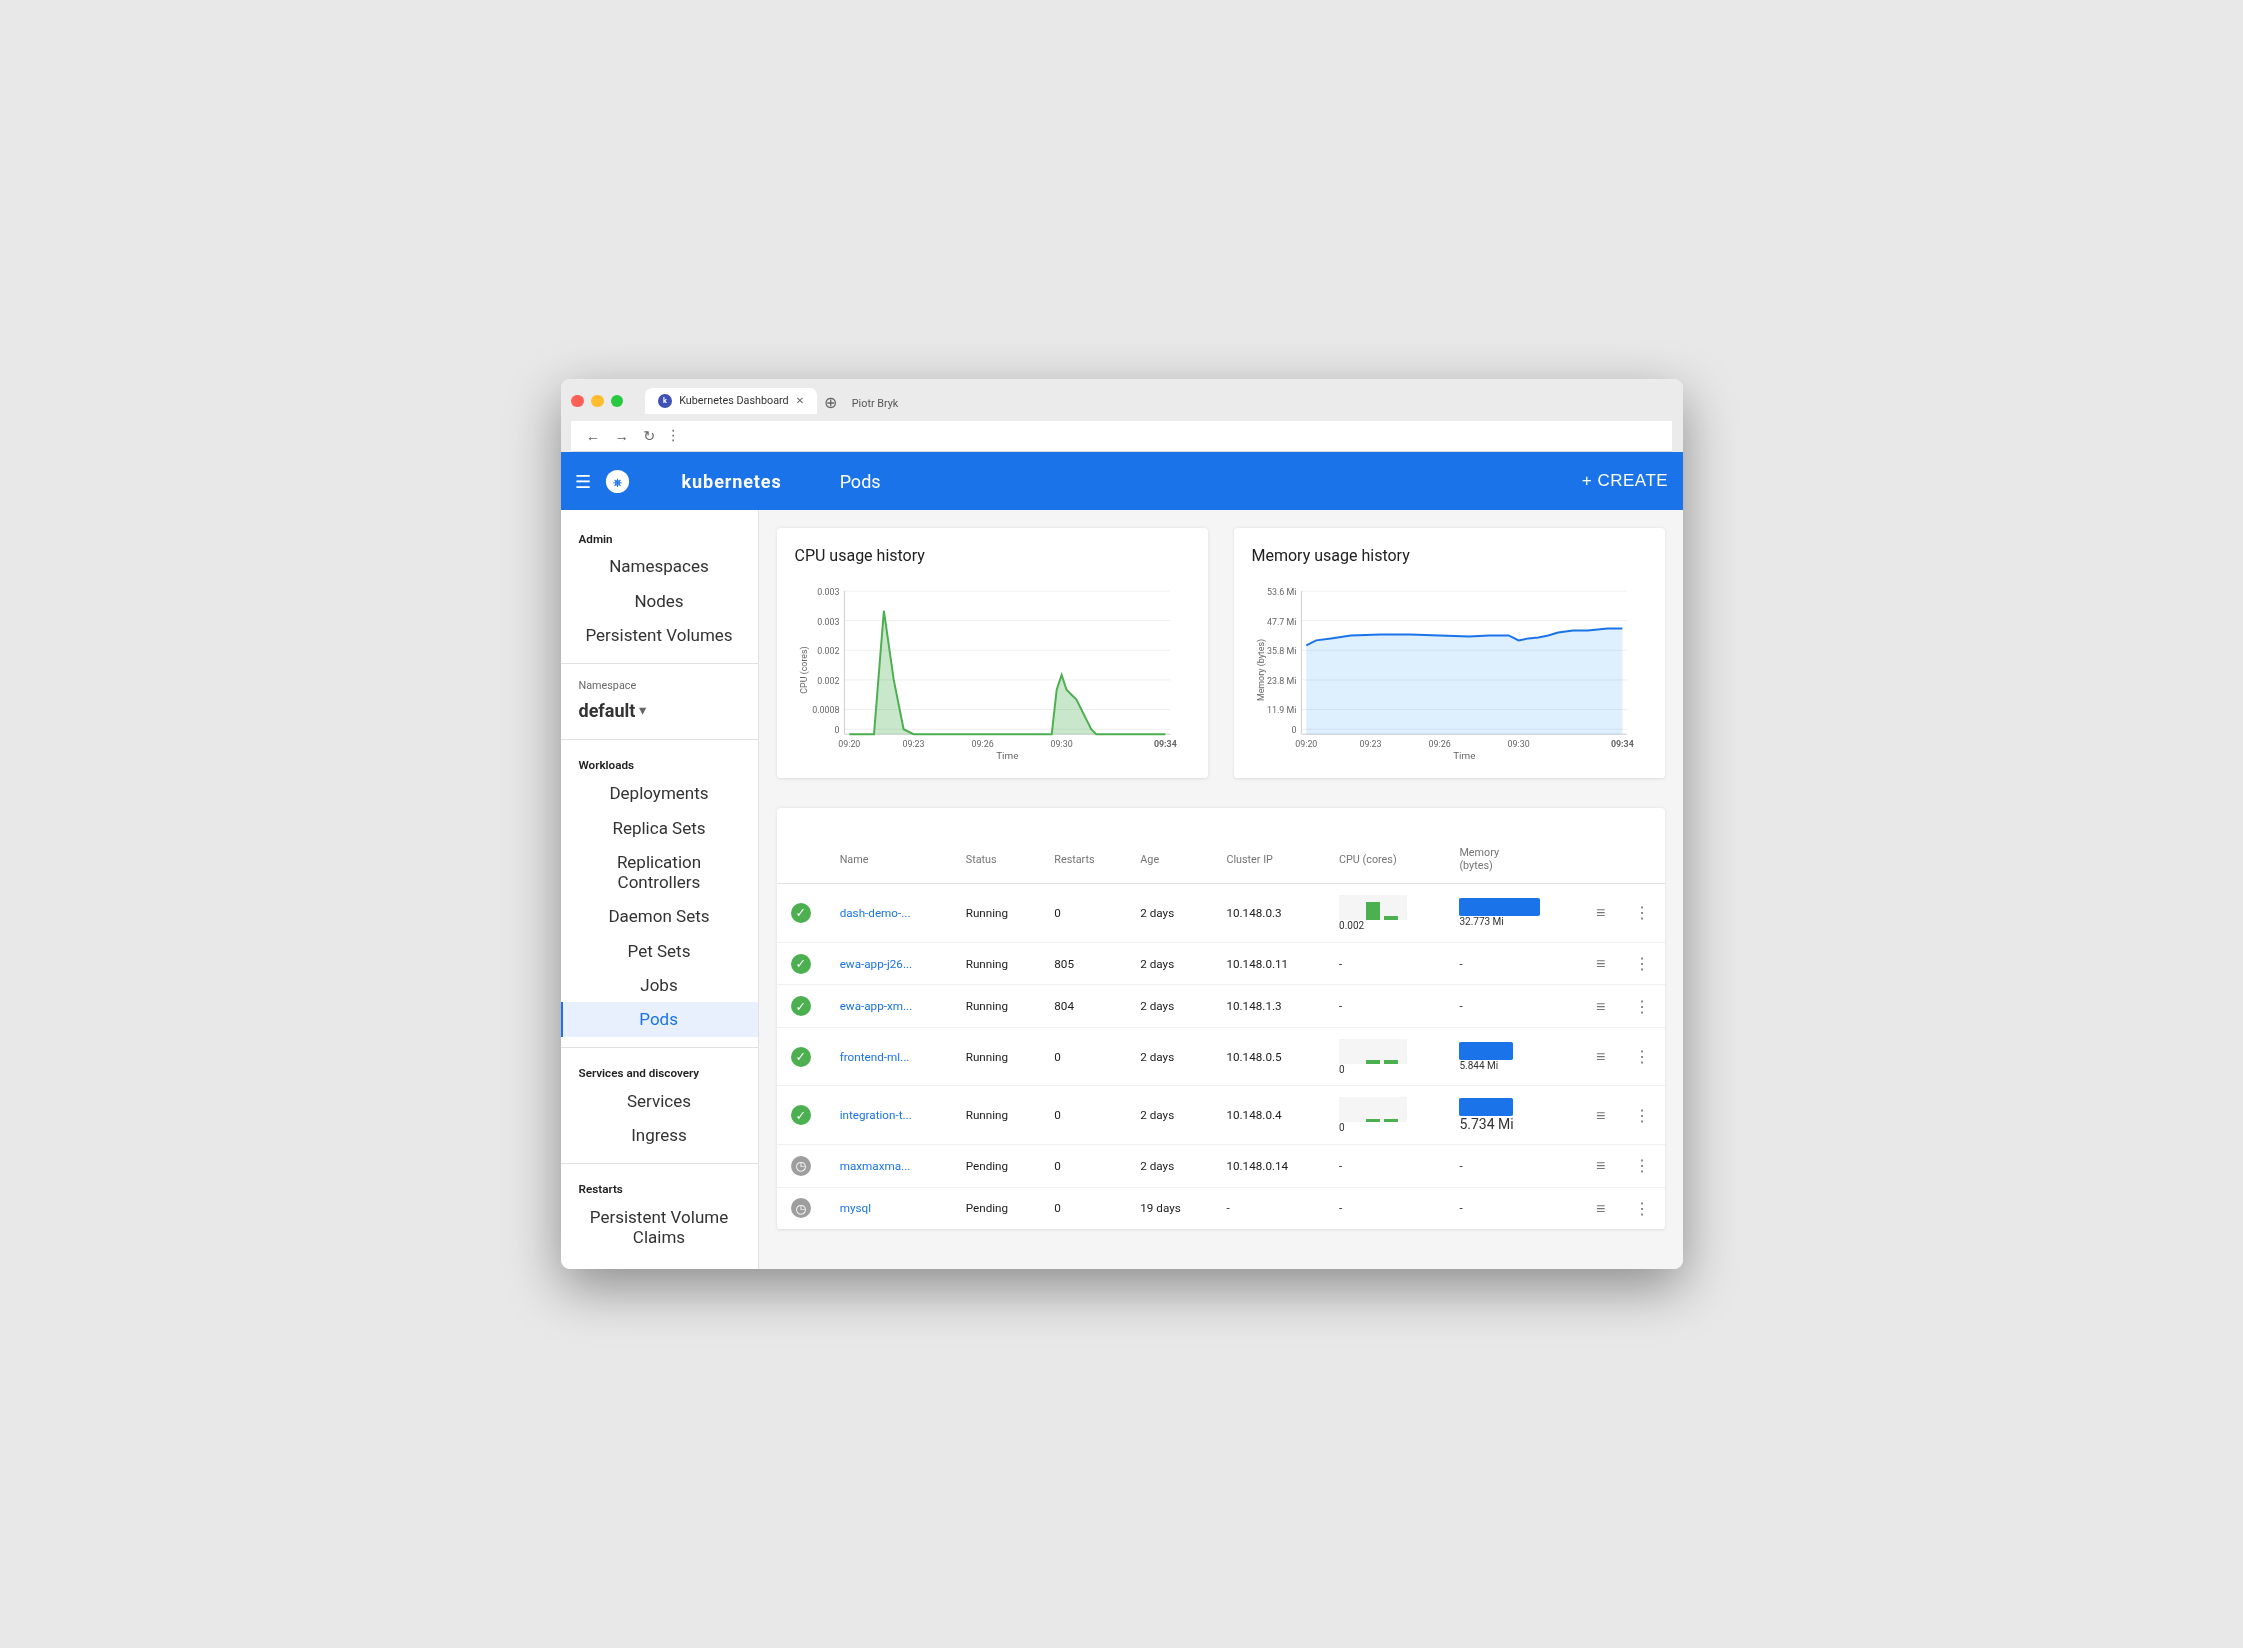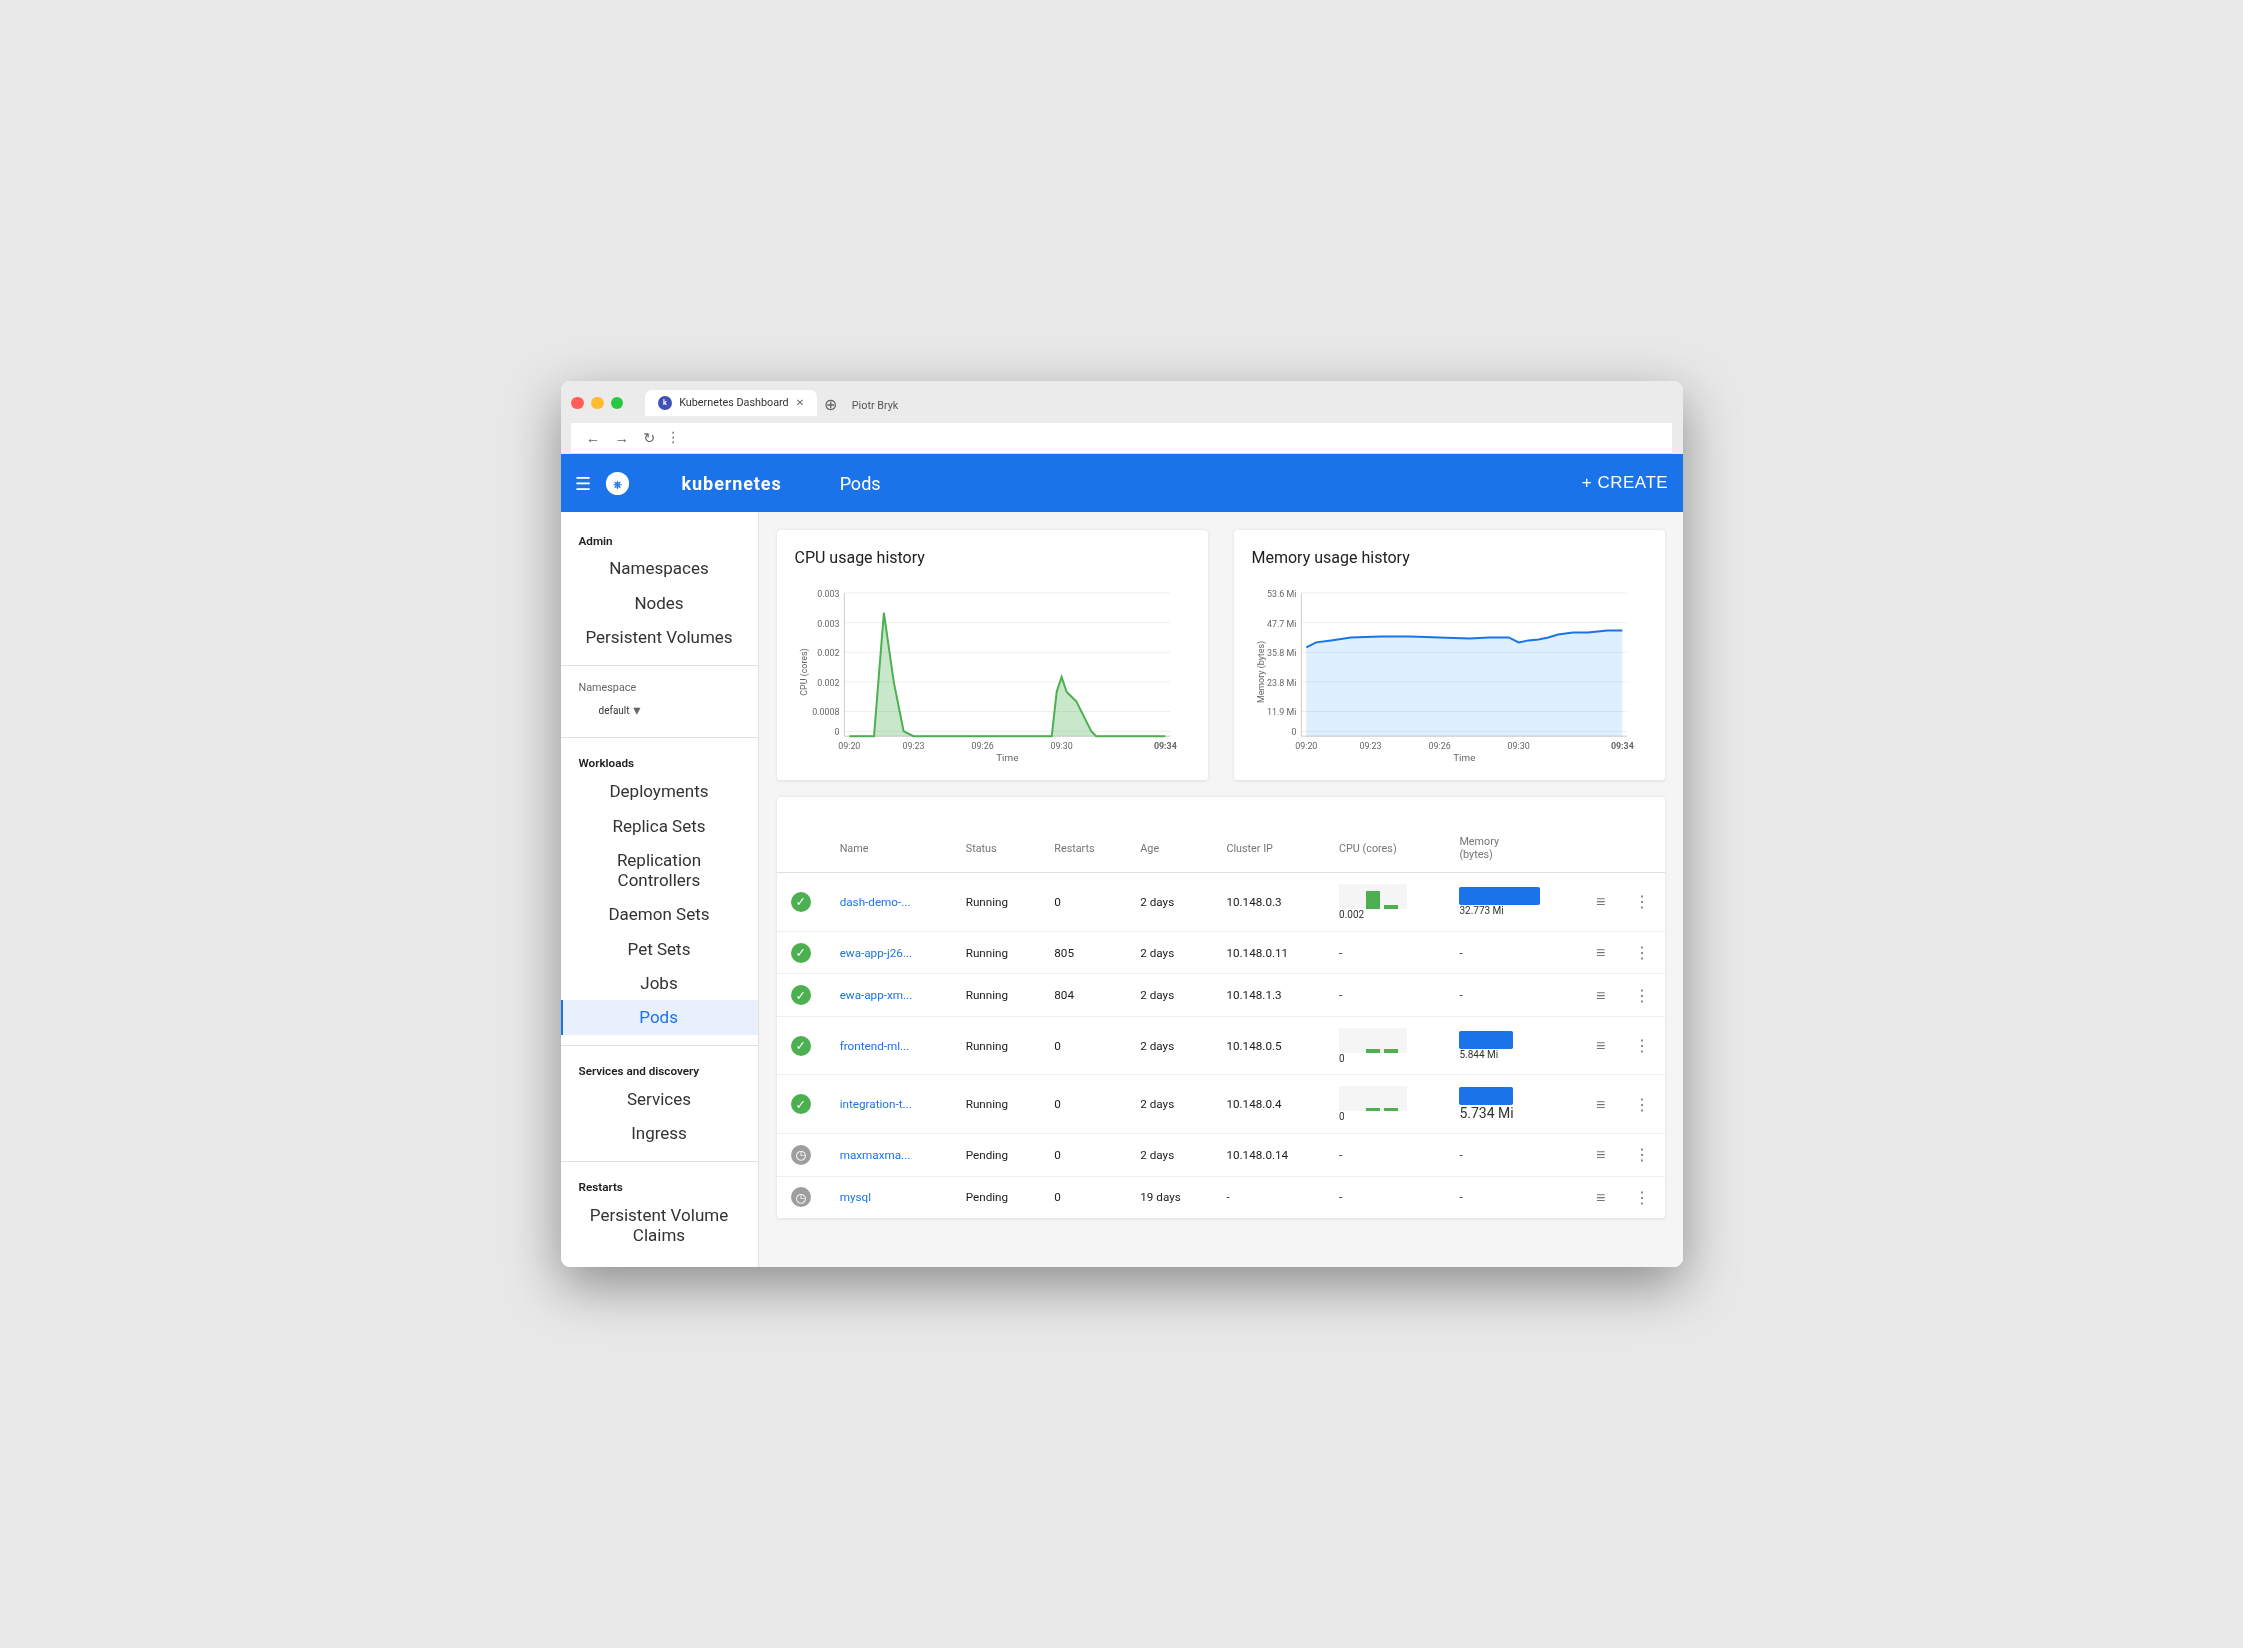--- a/index.html
+++ b/index.html
@@ -210,24 +210,23 @@
       gap: 3.6px;
       cursor: pointer;
     }
     .namespace-label {
       font-size: 10.8px;
       color: #666;
       display: block;
       padding: 3.6px 18px 1.8px;
     }
     .namespace-value {
-      font-size: 10px;
-      font-weight: 400;
+      font-size: 18px;
+      font-weight: 700;
       color: #333;
-      margin-left: 20px;
     }
     .dropdown-arrow {
       color: #666;
       font-size: 14.4px;
     }
     .sidebar-divider {
       height: 0.9px;
       background: #e0e0e0;
       margin: 10.8px 0;
     }
@@ -238,21 +237,21 @@
       background: #f5f5f5;
       overflow-y: auto;
       padding: 18px;
     }
 
     
     .charts-row {
       display: grid;
       grid-template-columns: 1fr 1fr;
       gap: 26px;
-      margin-bottom: 17px;
+      margin-bottom: 30px;
     }
     .chart-card {
       background: white;
       border-radius: 3.6px;
       box-shadow: 0 0.9px 3.6px rgba(0,0,0,0.1);
       padding: 18px;
     }
     .chart-title {
       font-size: 16px;
       color: #212121;

